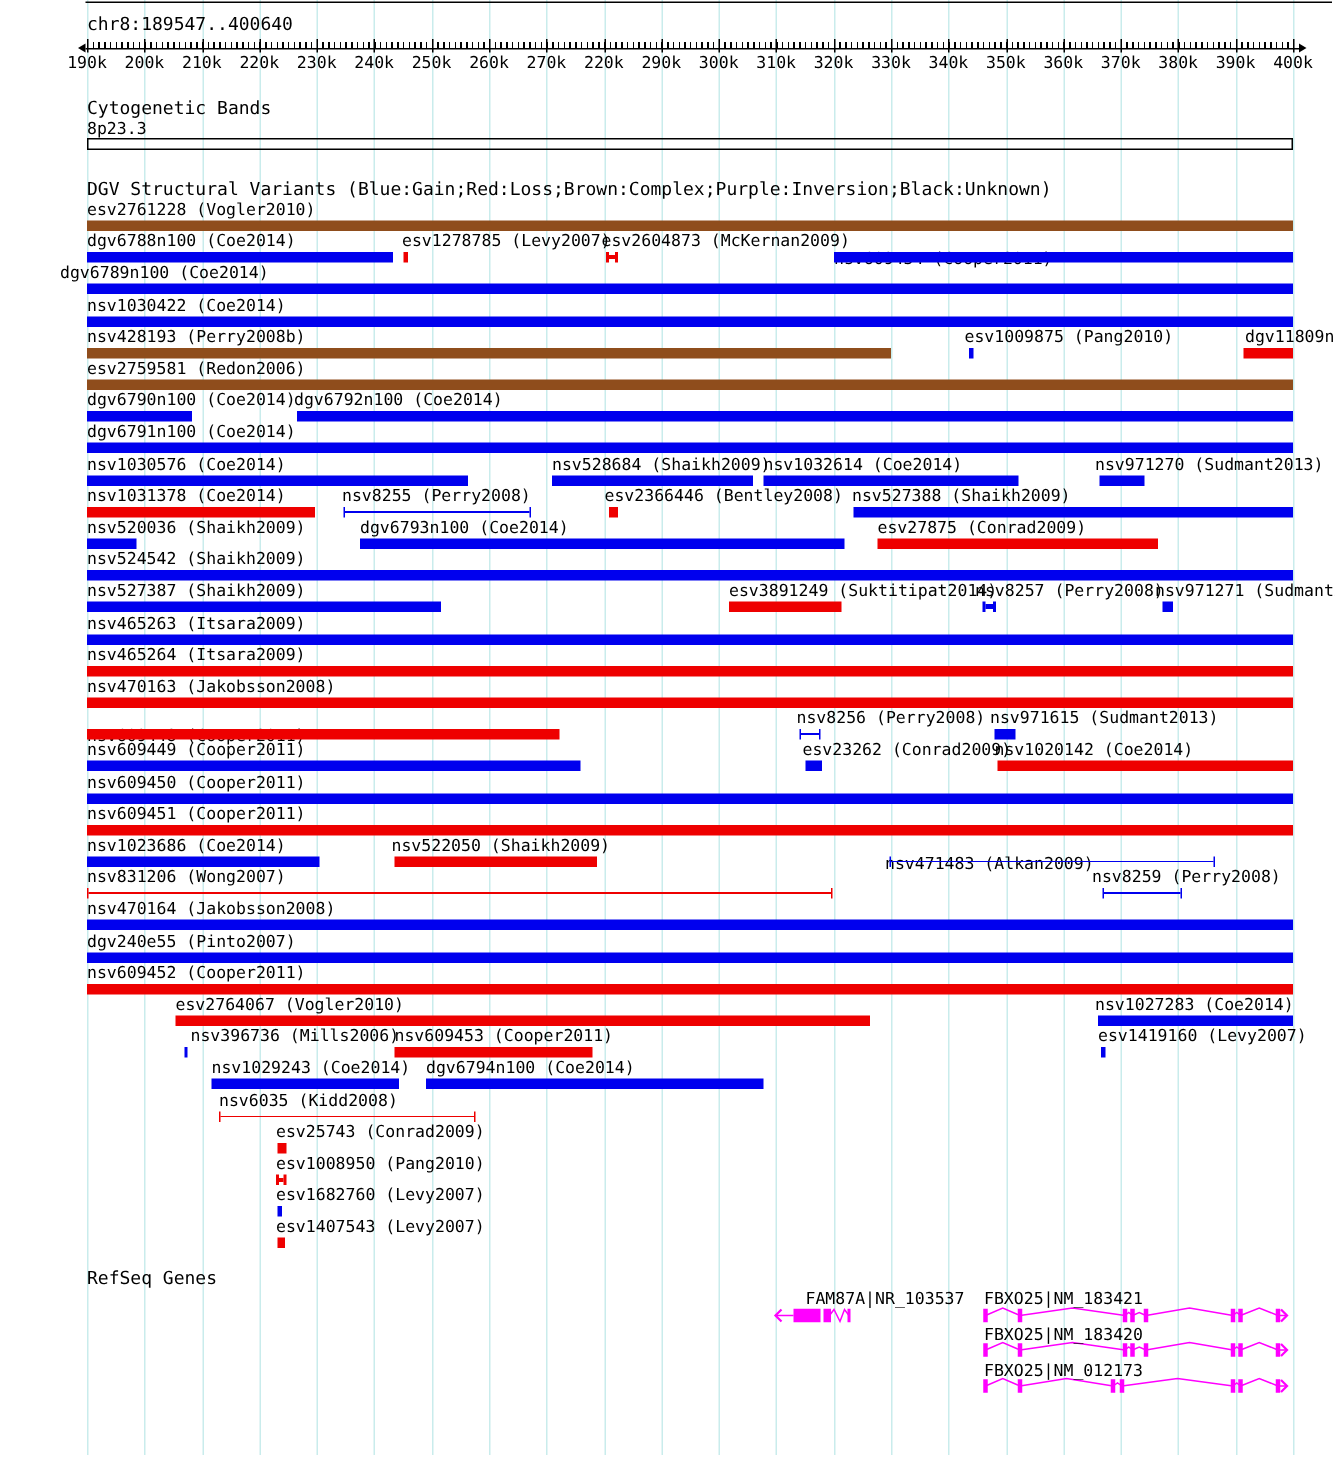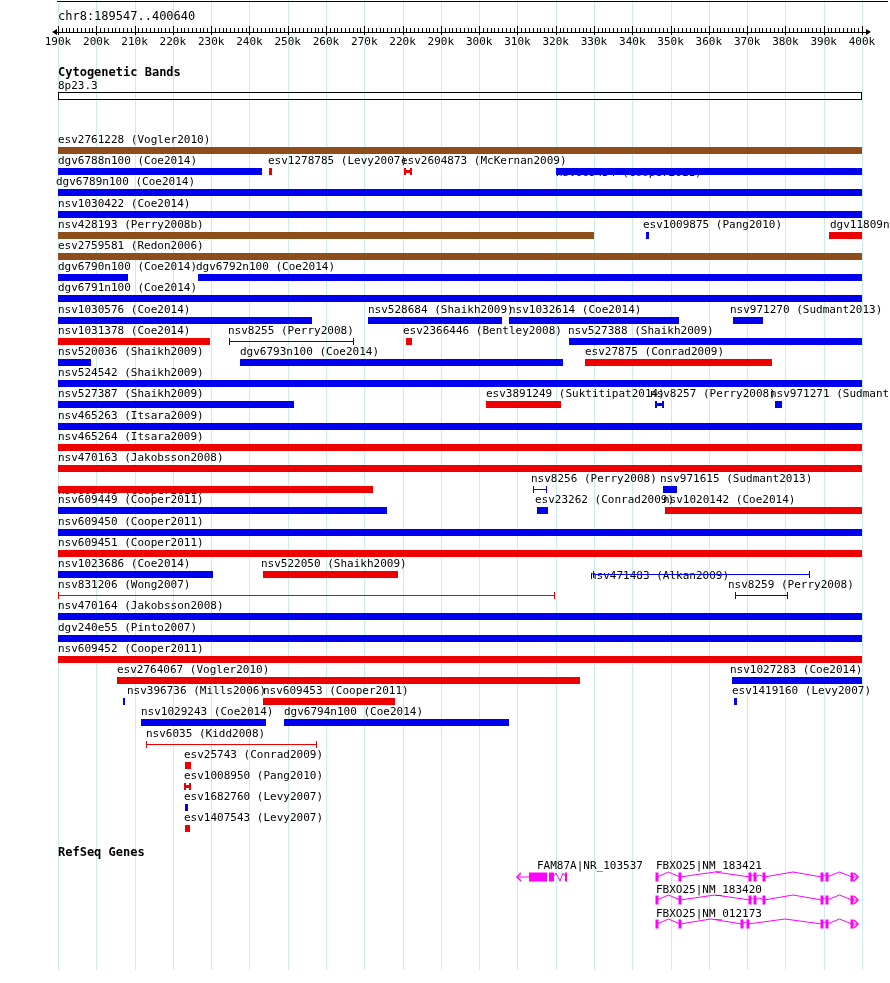--- a/index.html
+++ b/index.html
@@ -1,20 +1,20 @@
 <!DOCTYPE html>
 <html><head>
 <meta charset="utf-8">
 <style>
   html,body{margin:0;padding:0;background:#ffffff;}
   #screen{position:relative;width:890px;height:983px;background:#ffffff;overflow:hidden;
           font-family:"DejaVu Sans Mono","Liberation Mono",monospace;color:#000;}
   .gridline{position:absolute;top:0;width:1px;height:970px;}
   .lbl{position:absolute;font-size:11px;line-height:11px;white-space:pre;}
-  .hdr{position:absolute;font-size:12px;line-height:13px;font-weight:bold;white-space:pre;}
+  .hdr{position:absolute;font-size:12px;line-height:13px;font-weight:normal;white-space:pre;}
   .chrlabel{position:absolute;left:58px;top:10px;font-size:12px;line-height:13px;white-space:pre;}
   .ticklabel{position:absolute;top:36px;width:44px;margin-left:-22px;text-align:center;
              font-size:11px;line-height:11px;}
   .bar{position:absolute;height:7px;}
   .whisker{position:absolute;height:7px;box-sizing:border-box;}
   .htick{position:absolute;height:7px;box-sizing:border-box;}
   #topline{position:absolute;left:57px;top:1px;width:831px;height:1px;background:#000;}
   #ruler-line{position:absolute;left:57px;top:32px;width:810px;height:1px;background:#000;}
   #minor-ticks{position:absolute;left:58px;top:28px;width:804px;height:4px;}
   .majortick{position:absolute;top:26px;width:1px;height:9px;background:#000;}
@@ -102,32 +102,33 @@
       <div class="majortick" style="left: 823.714px;"></div>
       <div class="ticklabel" style="left: 823.714px;">390k</div>
       <div class="majortick" style="left: 862px;"></div>
       <div class="ticklabel" style="left: 862px;">400k</div>
       <div class="arrowhead" style="left: 52px; top: 29px; border-right: 5px solid rgb(0, 0, 0);"></div>
       <div class="arrowhead" style="left: 866px; top: 29px; border-left: 5px solid rgb(0, 0, 0);"></div>
     </div>
   <div class="hdr" id="cyto-hdr">Cytogenetic Bands</div>
   <div class="lbl" id="band-label">8p23.3</div>
   <div id="band-box"></div>
+  <div class="hdr" id="dgv-hdr">DGV Structural Variants (Blue:Gain;Red:Loss;Brown:Complex;Purple:Inversion;Black:Unknown)</div>
   <div id="variants">
       <div class="lbl" style="left: 58px; top: 134px;">esv2761228 (Vogler2010)</div>
       <div class="bar" style="left: 58px; top: 147px; width: 804px; background: rgb(143, 77, 28);"></div>
       <div class="lbl" style="left: 58px; top: 155px;">dgv6788n100 (Coe2014)</div>
       <div class="bar" style="left: 58px; top: 168px; width: 204px; background: rgb(0, 0, 238);"></div>
       <div class="lbl" style="left: 268px; top: 155px;">esv1278785 (Levy2007)</div>
       <div class="bar" style="left: 269px; top: 168px; width: 3px; background: rgb(238, 0, 0);"></div>
       <div class="lbl" style="left: 401px; top: 155px;">esv2604873 (McKernan2009)</div>
       <div class="htick" style="left: 404px; top: 168px; width: 8px; border-left: 2px solid rgb(238, 0, 0); border-right: 2px solid rgb(238, 0, 0); background: linear-gradient(transparent 2px, rgb(238, 0, 0) 2px, rgb(238, 0, 0) 5px, transparent 5px);"></div>
       <div class="lbl" style="left: 556px; top: 155px; margin-top: 12px;">nsv609454 (Cooper2011)</div>
       <div class="bar" style="left: 556px; top: 168px; width: 306px; background: rgb(0, 0, 238);"></div>
-      <div class="lbl" style="left: 56px; top: 176px;">dgv6789n100 (Coe2014)</div>
+      <div class="lbl" style="left: 40px; top: 176px;">dgv6789n100 (Coe2014)</div>
       <div class="bar" style="left: 58px; top: 189px; width: 804px; background: rgb(0, 0, 238);"></div>
       <div class="lbl" style="left: 58px; top: 198px;">nsv1030422 (Coe2014)</div>
       <div class="bar" style="left: 58px; top: 211px; width: 804px; background: rgb(0, 0, 238);"></div>
       <div class="lbl" style="left: 58px; top: 219px;">nsv428193 (Perry2008b)</div>
       <div class="bar" style="left: 58px; top: 232px; width: 536px; background: rgb(143, 77, 28);"></div>
       <div class="lbl" style="left: 643px; top: 219px;">esv1009875 (Pang2010)</div>
       <div class="bar" style="left: 646px; top: 232px; width: 3px; background: rgb(0, 0, 238);"></div>
       <div class="lbl" style="left: 830px; top: 219px;">dgv11809n5</div>
       <div class="bar" style="left: 829px; top: 232px; width: 33px; background: rgb(238, 0, 0);"></div>
       <div class="lbl" style="left: 58px; top: 240px;">esv2759581 (Redon2006)</div>

